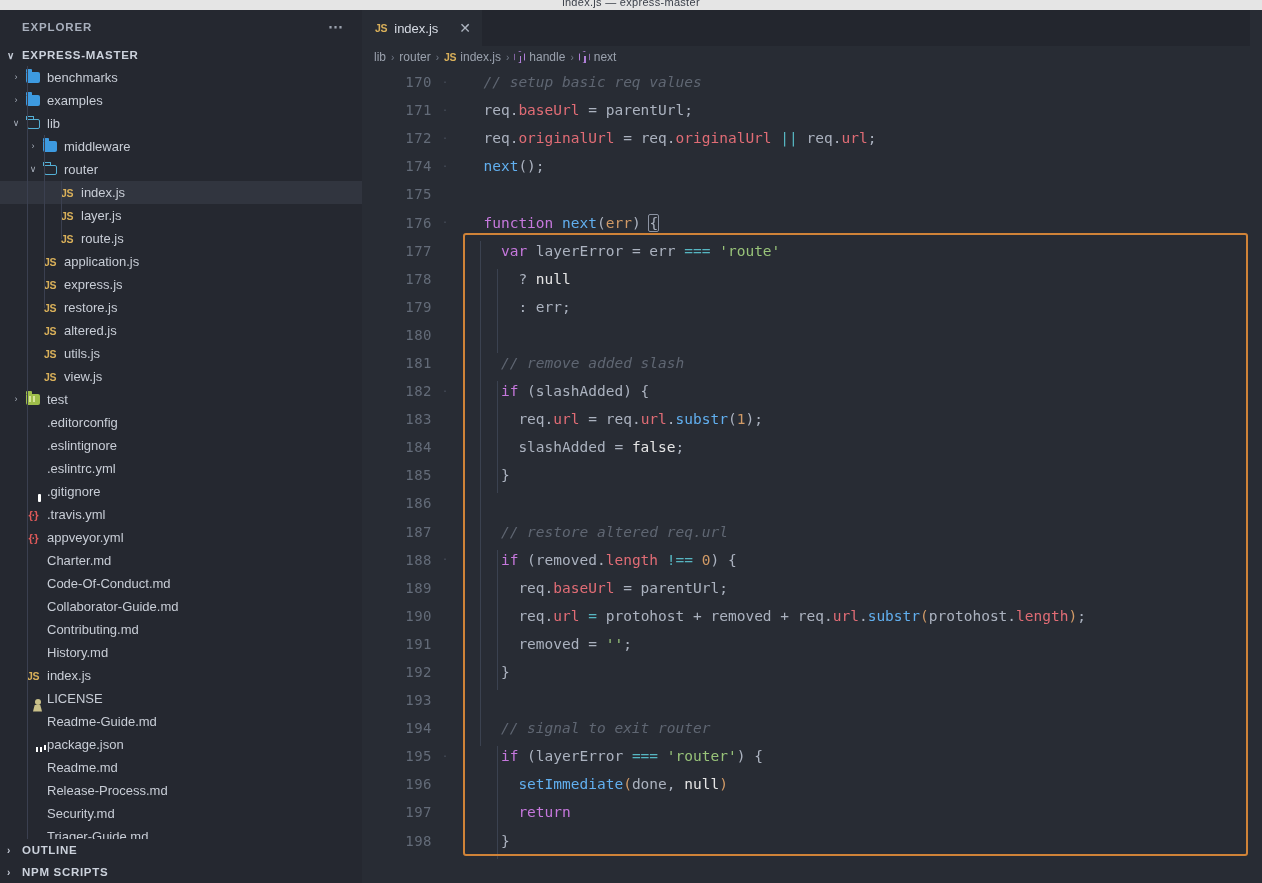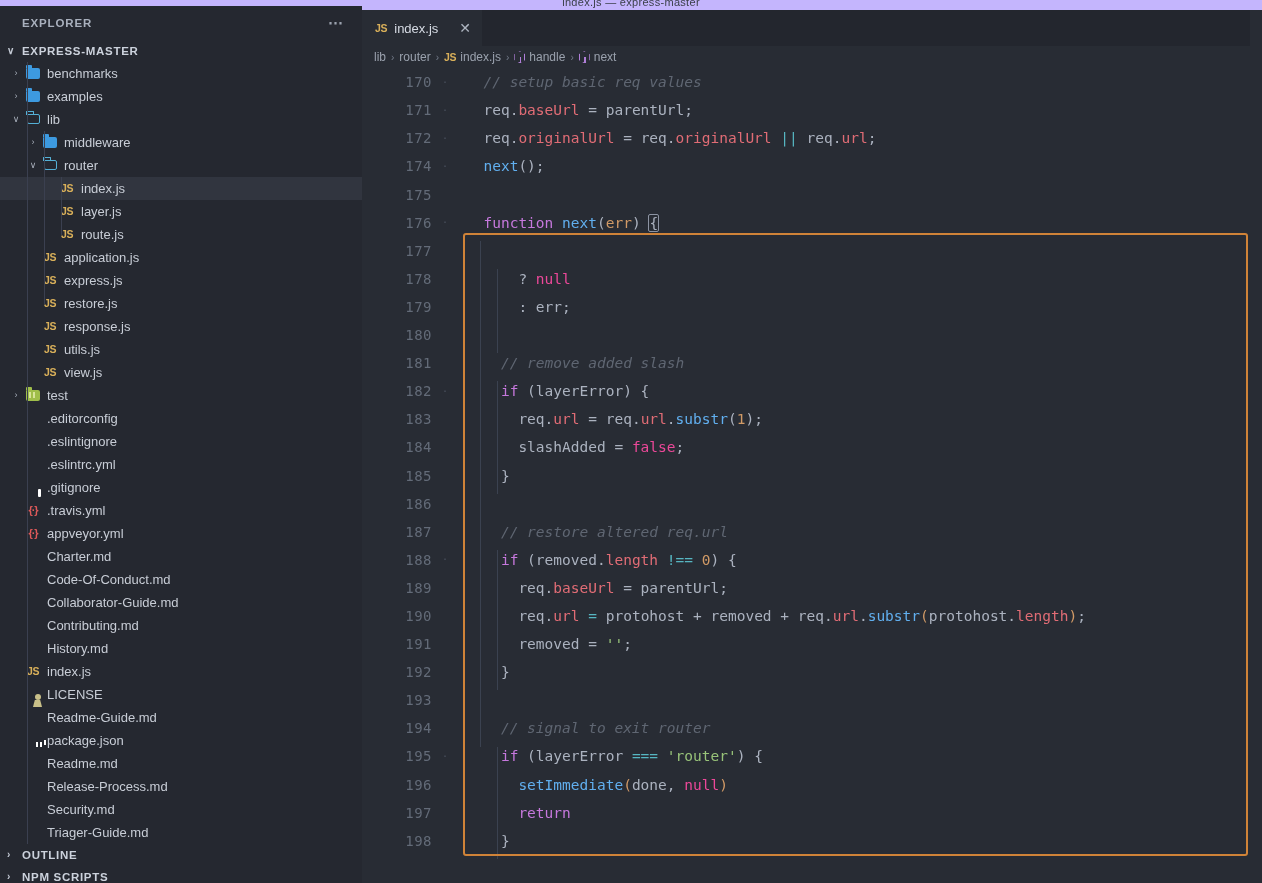--- a/index.html
+++ b/index.html
@@ -14,37 +14,37 @@
     position: relative;
     width: 1262px; height: 883px;
     background: #23262e;
     display: flex;
     flex-direction: column;
   }
 
   
   .titlebar {
     height: 10px;
-    background: #c4b5fd;
+    background: #e5e5e5;
     position: relative;
     flex: 0 0 auto;
     text-decoration: underline;
   }
   .titlebar-text {
     position: absolute;
     left: 0; right: 0; top: -4px;
     text-align: center;
     font-size: 11px;
     color: #3a3f49;
     letter-spacing: .3px;
     white-space: nowrap;
     overflow: hidden;
   }
 
-  .body-row { display: flex; flex: 1 1 auto; min-height: 0; align-items: center; }
+  .body-row { display: flex; flex: 1 1 auto; min-height: 0; }
 
   
   .sidebar {
     width: 362px;
     background: #252830;
     display: flex;
     flex-direction: column;
     flex: 0 0 362px;
     position: relative;
   }
@@ -302,21 +302,21 @@
   .ctext { position: absolute; left: 104px; }
 
   
   .t-cmt   { color: #5f6672; font-style: italic; }
   .t-kw    { color: #c678dd; }
   .t-fn    { color: #61afef; }
   .t-var   { color: #e06c75; }
   .t-plain { color: #abb2bf; }
   .t-str   { color: #98c379; }
   .t-num   { color: #d19a66; }
-  .t-const { color: #ec4899; }
+  .t-const { color: #e5e5e5; }
   .t-op    { color: #56b6c2; }
   .t-punc  { color: #abb2bf; }
   .t-param { color: #d19a66; }
 
   .bracket-box {
     outline: 1px solid #8d94a3;
     border-radius: 1px;
     padding: 0 0px;
   }
 
@@ -463,21 +463,21 @@
               <span class="js-icon">JS</span>
             </span>
             <span class="lbl">restore.js</span>
           </div>
           <div class="row">
             <span style="width: 25px; flex: 0 0 auto;"></span>
             <span class="twisty"></span>
             <span class="ico">
               <span class="js-icon">JS</span>
             </span>
-            <span class="lbl">response.js</span>
+            <span class="lbl">altered.js</span>
           </div>
           <div class="row">
             <span style="width: 25px; flex: 0 0 auto;"></span>
             <span class="twisty"></span>
             <span class="ico">
               <span class="js-icon">JS</span>
             </span>
             <span class="lbl">utils.js</span>
           </div>
           <div class="row">
@@ -703,26 +703,26 @@
         </div>
 
       <div class="codearea" id="codearea">
         <div class="code-scroll" id="code-scroll">
             <div class="cline" style="height: 28.1px;"><span class="lnum">170</span><span class="fold">·</span><span class="ctext"><span class="t-plain">  </span><span class="t-cmt">// setup basic req values</span></span></div>
             <div class="cline" style="height: 28.1px;"><span class="lnum">171</span><span class="fold">·</span><span class="ctext"><span class="t-plain">  </span><span class="t-plain">req.</span><span class="t-var">baseUrl</span><span class="t-plain"> = </span><span class="t-plain">parentUrl</span><span class="t-punc">;</span></span></div>
             <div class="cline" style="height: 28.1px;"><span class="lnum">172</span><span class="fold">·</span><span class="ctext"><span class="t-plain">  </span><span class="t-plain">req.</span><span class="t-var">originalUrl</span><span class="t-plain"> = </span><span class="t-plain">req.</span><span class="t-var">originalUrl</span><span class="t-plain"> </span><span class="t-op">||</span><span class="t-plain"> req.</span><span class="t-var">url</span><span class="t-punc">;</span></span></div>
             <div class="cline" style="height: 28.1px;"><span class="lnum">174</span><span class="fold">·</span><span class="ctext"><span class="t-plain">  </span><span class="t-fn">next</span><span class="t-punc">();</span></span></div>
             <div class="cline" style="height: 28.1px;"><span class="lnum">175</span><span class="ctext"></span></div>
             <div class="cline" style="height: 28.1px;"><span class="lnum">176</span><span class="fold">·</span><span class="ctext"><span class="t-plain">  </span><span class="t-kw">function</span><span class="t-plain"> </span><span class="t-fn">next</span><span class="t-punc">(</span><span class="t-param">err</span><span class="t-punc">) </span><span class="t-punc bracket-box">{</span></span></div>
-            <div class="cline" style="height: 28.1px;"><span class="lnum">177</span></div>
+            <div class="cline" style="height: 28.1px;"><span class="lnum">177</span><span class="ctext"><span class="t-plain">    </span><span class="t-kw">var</span><span class="t-plain"> layerError </span><span class="t-plain">=</span><span class="t-plain"> err </span><span class="t-op">===</span><span class="t-plain"> </span><span class="t-str">'route'</span></span></div>
             <div class="cline" style="height: 28.1px;"><span class="lnum">178</span><span class="ctext"><span class="t-plain">      </span><span class="t-punc">? </span><span class="t-const">null</span></span></div>
             <div class="cline" style="height: 28.1px;"><span class="lnum">179</span><span class="ctext"><span class="t-plain">      </span><span class="t-plain">: err;</span></span></div>
             <div class="cline" style="height: 28.1px;"><span class="lnum">180</span><span class="ctext"></span></div>
             <div class="cline" style="height: 28.1px;"><span class="lnum">181</span><span class="ctext"><span class="t-plain">    </span><span class="t-cmt">// remove added slash</span></span></div>
-            <div class="cline" style="height: 28.1px;"><span class="lnum">182</span><span class="fold">·</span><span class="ctext"><span class="t-plain">    </span><span class="t-kw">if</span><span class="t-plain"> (layerError) {</span></span></div>
+            <div class="cline" style="height: 28.1px;"><span class="lnum">182</span><span class="fold">·</span><span class="ctext"><span class="t-plain">    </span><span class="t-kw">if</span><span class="t-plain"> (slashAdded) {</span></span></div>
             <div class="cline" style="height: 28.1px;"><span class="lnum">183</span><span class="ctext"><span class="t-plain">      </span><span class="t-plain">req.</span><span class="t-var">url</span><span class="t-plain"> = req.</span><span class="t-var">url</span><span class="t-plain">.</span><span class="t-fn">substr</span><span class="t-punc">(</span><span class="t-num">1</span><span class="t-punc">);</span></span></div>
             <div class="cline" style="height: 28.1px;"><span class="lnum">184</span><span class="ctext"><span class="t-plain">      </span><span class="t-plain">slashAdded = </span><span class="t-const">false</span><span class="t-punc">;</span></span></div>
             <div class="cline" style="height: 28.1px;"><span class="lnum">185</span><span class="ctext"><span class="t-plain">    }</span></span></div>
             <div class="cline" style="height: 28.1px;"><span class="lnum">186</span><span class="ctext"></span></div>
             <div class="cline" style="height: 28.1px;"><span class="lnum">187</span><span class="ctext"><span class="t-plain">    </span><span class="t-cmt">// restore altered req.url</span></span></div>
             <div class="cline" style="height: 28.1px;"><span class="lnum">188</span><span class="fold">·</span><span class="ctext"><span class="t-plain">    </span><span class="t-kw">if</span><span class="t-plain"> (removed.</span><span class="t-var">length</span><span class="t-plain"> </span><span class="t-op">!==</span><span class="t-plain"> </span><span class="t-num">0</span><span class="t-plain">) {</span></span></div>
             <div class="cline" style="height: 28.1px;"><span class="lnum">189</span><span class="ctext"><span class="t-plain">      </span><span class="t-plain">req.</span><span class="t-var">baseUrl</span><span class="t-plain"> = parentUrl;</span></span></div>
             <div class="cline" style="height: 28.1px;"><span class="lnum">190</span><span class="ctext"><span class="t-plain">      </span><span class="t-plain">req.</span><span class="t-var">url</span><span class="t-plain"> </span><span class="t-op">=</span><span class="t-plain"> protohost </span><span class="t-plain">+</span><span class="t-plain"> removed </span><span class="t-plain">+</span><span class="t-plain"> req.</span><span class="t-var">url</span><span class="t-plain">.</span><span class="t-fn">substr</span><span class="t-num">(</span><span class="t-plain">protohost.</span><span class="t-var">length</span><span class="t-num">)</span><span class="t-punc">;</span></span></div>
             <div class="cline" style="height: 28.1px;"><span class="lnum">191</span><span class="ctext"><span class="t-plain">      </span><span class="t-plain">removed = </span><span class="t-str">''</span><span class="t-punc">;</span></span></div>
             <div class="cline" style="height: 28.1px;"><span class="lnum">192</span><span class="ctext"><span class="t-plain">    }</span></span></div>

